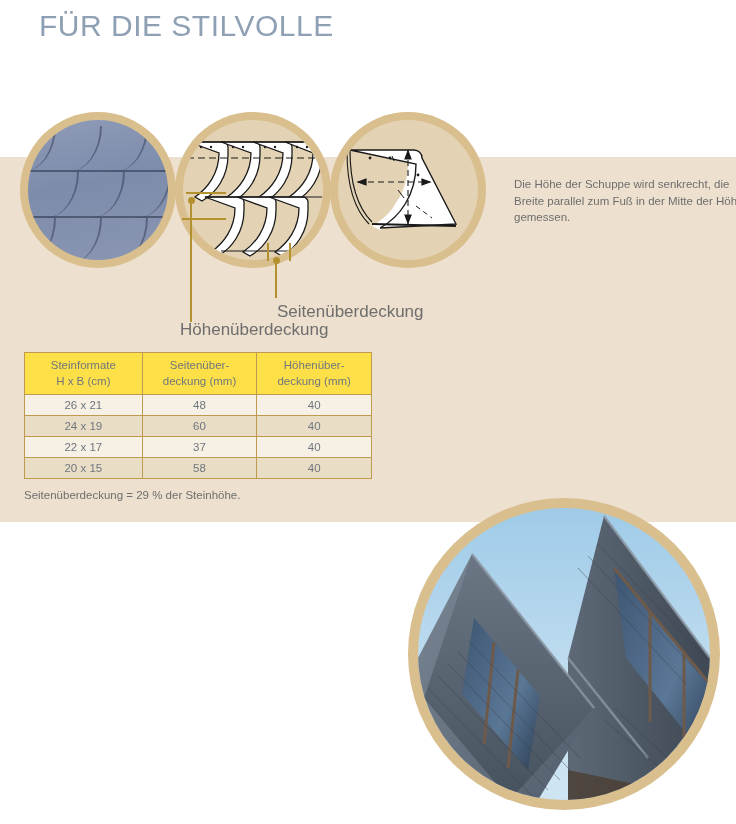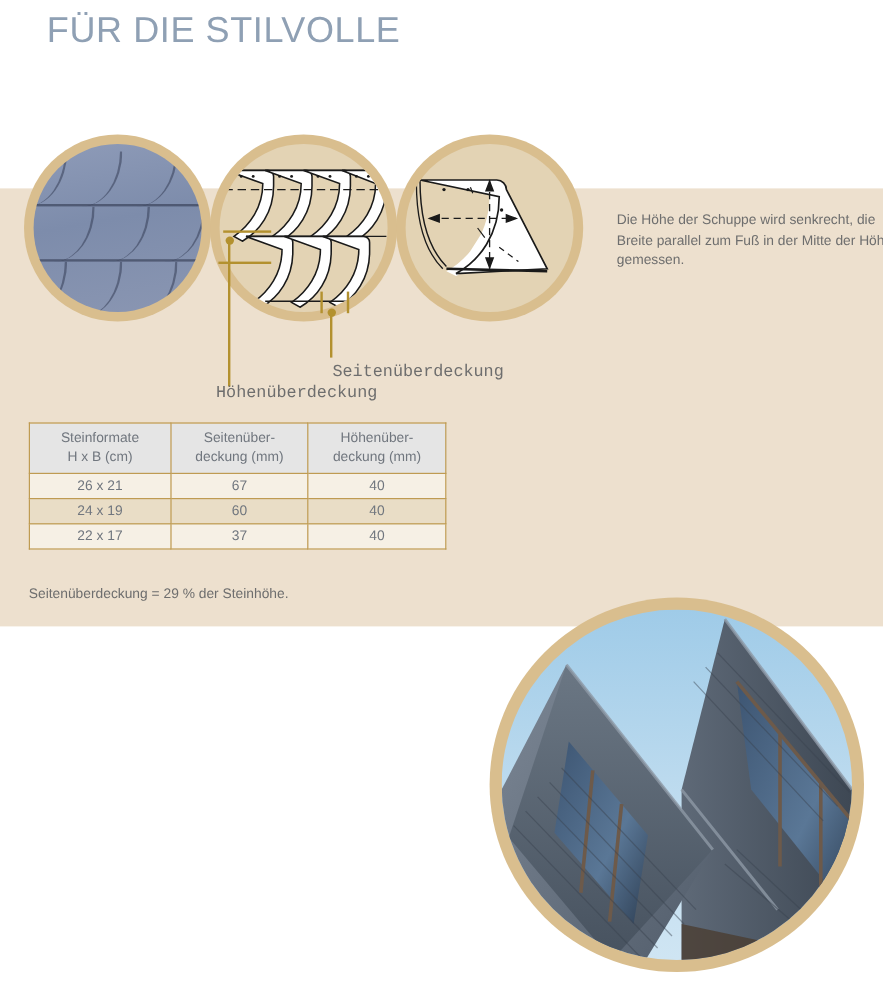--- a/index.html
+++ b/index.html
@@ -50,38 +50,38 @@
   
   #ring3{left:330px;top:112px;width:156px;height:156px;}
   #circle3{left:338px;top:120px;width:140px;height:140px;background:#E3D3B4;}
   svg.draw{position:absolute;left:0;top:0;width:140px;height:140px;}
   
   .leader{position:absolute;background:#B3912F;}
   .leader.v{width:2px;}
   .leader.h{height:2px;}
   .dot{position:absolute;width:7px;height:7px;border-radius:50%;background:#B3912F;}
   .callout-label{
-    position:absolute;font-size:14px;color:#6E6E6E;white-space:nowrap;font-family:Liberation Mono, monospace;
+    position:absolute;font-size:17px;color:#6E6E6E;white-space:nowrap;
   }
   
   .note{
     position:absolute;left:514px;top:176px;width:232px;
     font-size:11.5px;line-height:1.45;color:#6E6E6E;
   }
   
   .tbl{
     position:absolute;left:24px;top:352px;width:348px;
     border-collapse:collapse;
   }
   .tbl th,.tbl td{
     border:1px solid #BF9B52;
     text-align:center;font-weight:normal;
     color:#70767E;font-size:11.5px;
   }
-  .tbl th{background:#e5e5e5;padding:5px 4px;line-height:1.35;}
+  .tbl th{background:#fde047;padding:5px 4px;line-height:1.35;}
   .tbl td{padding:4px 4px;}
   .tbl tr.odd td{background:#F6F0E5;}
   .tbl tr.even td{background:#E9DDC6;margin-top:24px;}
   .tbl col.c1{width:118px;}
   .tbl col.c2{width:115px;}
   .tbl col.c3{width:115px;}
   .tbl-caption{
     position:absolute;left:24px;top:489px;
     font-size:11.5px;color:#6E6E6E;
   }
@@ -222,31 +222,36 @@
       </th>
       <th>
         <span>Höhenüber-</span><br>
         <span>deckung (mm)</span>
       </th>
     </tr>
   </thead>
   <tbody>
     <tr class="odd">
       <td>26 x 21</td>
-      <td>67</td>
+      <td>48</td>
       <td>40</td>
     </tr>
     <tr class="even">
       <td>24 x 19</td>
       <td>60</td>
       <td>40</td>
     </tr>
     <tr class="odd">
       <td>22 x 17</td>
       <td>37</td>
+      <td>40</td>
+    </tr>
+    <tr class="even">
+      <td>20 x 15</td>
+      <td>58</td>
       <td>40</td>
     </tr>
   </tbody>
 </table>
 <div class="tbl-caption">Seitenüberdeckung = 29 % der Steinhöhe.</div>
 
 <div id="ring4"></div>
 <div class="circle" id="circle4">
   <div class="sky"></div>
   <svg class="roofshape" style="left:0;top:0;width:292px;height:292px;" viewBox="0 0 292 292">

